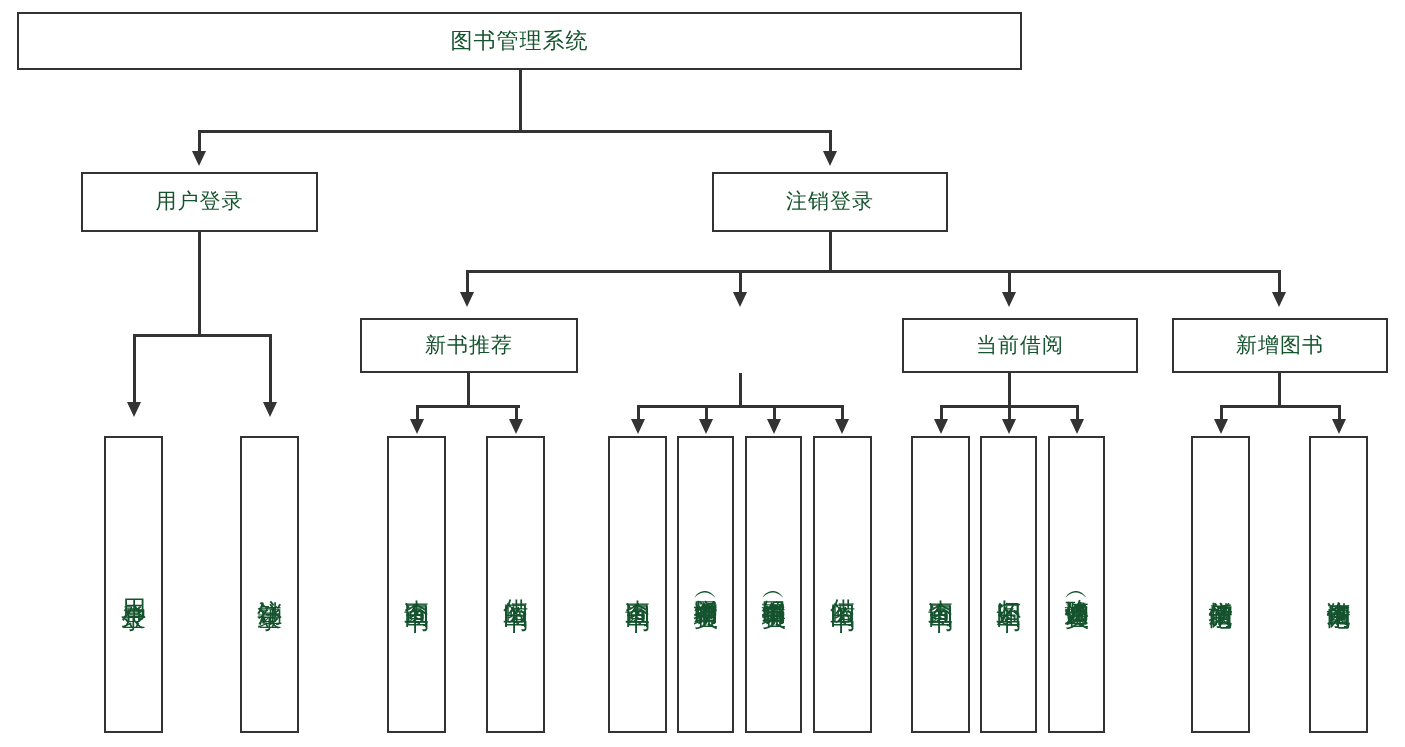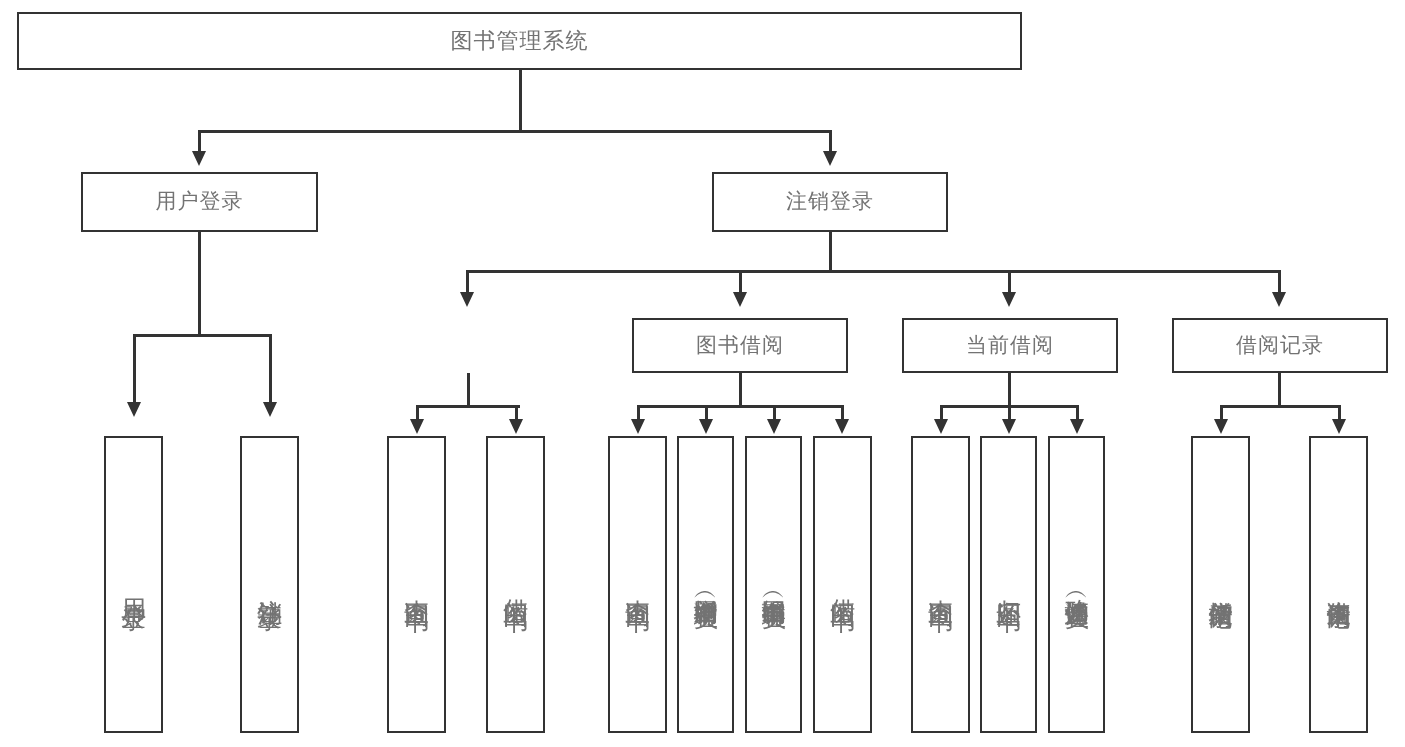--- a/index.html
+++ b/index.html
@@ -17,21 +17,21 @@
   }
   
   .node{
     position:absolute;
     box-sizing:border-box;
     background:#ffffff;
     border:2.5px solid #333333;
     display:flex;
     align-items:center;
     justify-content:center;
-    color:#737373;
+    color:#14532d;
   }
   .node .label{
     display:block;
     text-align:center;
     line-height:1.04;
     letter-spacing:0.5px;
     white-space:pre;
   }
   
   .horiz .label{
@@ -127,28 +127,28 @@
 
   <div class="vline" style="left:739px;top:270px;height:24px;"></div>
   <div class="arrow" style="left:733px;top:292px;"></div>
 
   <div class="vline" style="left:1008px;top:270px;height:24px;"></div>
   <div class="arrow" style="left:1002px;top:292px;"></div>
 
   <div class="vline" style="left:1278px;top:270px;height:24px;"></div>
   <div class="arrow" style="left:1272px;top:292px;"></div>
 
-  <div class="node horiz" style="left:632px;top:318px;width:216px;height:55px;">
-    <span class="label">图书借阅</span>
-  </div>
-  <div class="node horiz" style="left:902px;top:318px;width:216px;height:55px;">
+  <div class="node horiz" style="left:360px;top:318px;width:218px;height:55px;">
+    <span class="label">新书推荐</span>
+  </div>
+  <div class="node horiz" style="left:902px;top:318px;width:236px;height:55px;">
     <span class="label">当前借阅</span>
   </div>
   <div class="node horiz" style="left:1172px;top:318px;width:216px;height:55px;">
-    <span class="label">借阅记录</span>
+    <span class="label">新增图书</span>
   </div>
 
   <div class="vline" style="left:467px;top:373px;height:34px;"></div>
   <div class="hline" style="left:416px;top:405px;width:104px;"></div>
   <div class="vline" style="left:416px;top:405px;height:16px;"></div>
   <div class="arrow" style="left:410px;top:419px;"></div>
   <div class="vline" style="left:515px;top:405px;height:16px;"></div>
   <div class="arrow" style="left:509px;top:419px;"></div>
 
   <div class="vline" style="left:739px;top:373px;height:34px;"></div>

